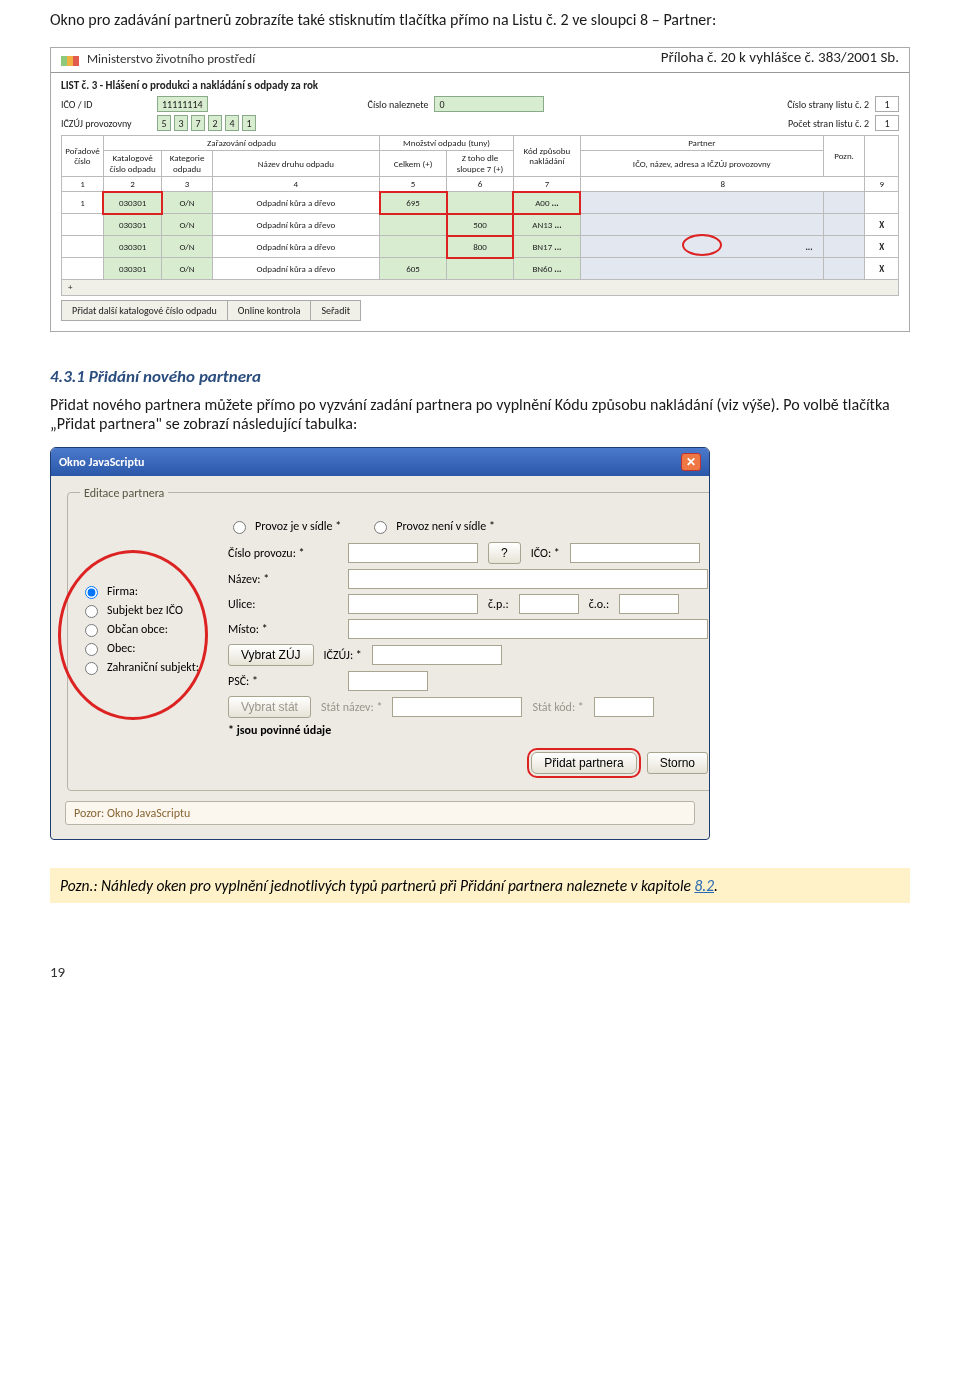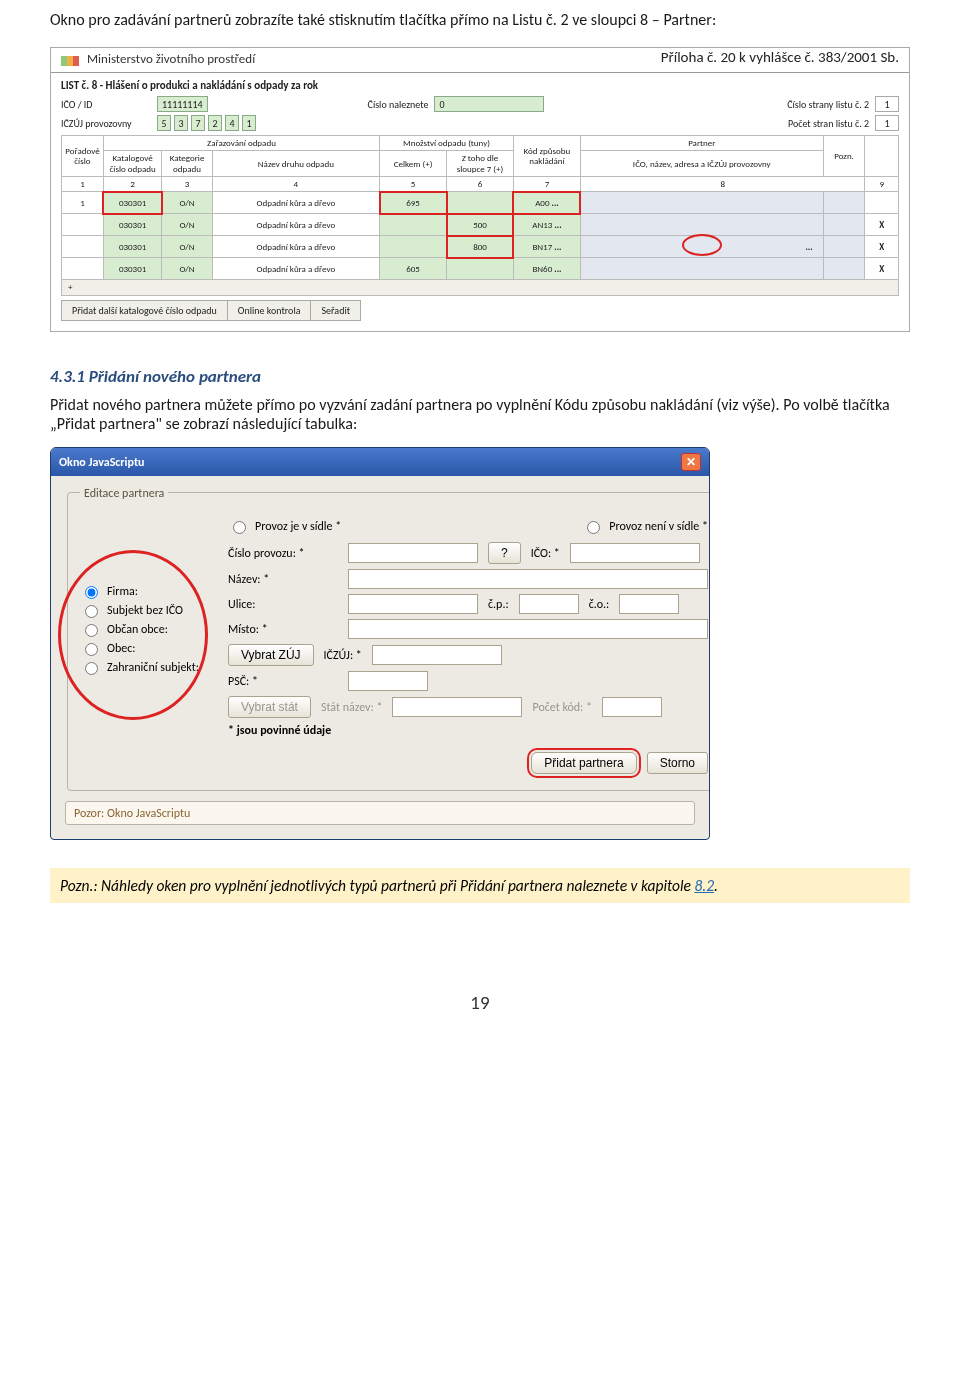--- a/index.html
+++ b/index.html
@@ -60,21 +60,21 @@
   .inp.md{width:130px}
   .inp.lg{width:280px}
   .btn2{border:1px solid #a8a490;border-radius:3px;background:linear-gradient(#fff,#e6e3d6);height:22px;padding:0 12px;font-size:12px;display:inline-flex;align-items:center}
   .greyed{color:#9a968a}
   .dlgfoot{display:flex;justify-content:flex-end;gap:10px;margin-top:10px}
   .redov2{outline:2px solid #d22;outline-offset:2px;border-radius:6px}
   .warnbar{border:1px solid #b7b3a6;border-radius:3px;background:#fcf7ee;color:#886635;padding:4px 8px;margin-top:10px;font-size:12px}
   
   .note{background:#fff2c8;padding:8px 10px;font-style:italic;font-size:15.5px;margin-top:28px}
   .note .lk{color:#2a6bb3;text-decoration:underline;font-style:italic}
-  .pgnum{text-align:center;color:#333;font-size:19px;margin-top:88px}
+  .pgnum{color:#333;font-size:15px;margin-top:60px}
 </style>
 </head>
 <body>
 
 <div class="page">
 
   <p class="intro">Okno pro zadávání partnerů zobrazíte také stisknutím tlačítka přímo na Listu č. 2 ve sloupci 8 – Partner:</p>
 
   <div class="shot1">
     <div class="topbar">
@@ -82,21 +82,21 @@
         <span class="flag">
           <span style="background:#8fc97b"></span>
             <span style="background:#f2b243"></span>
             <span style="background:#e15b4f"></span>
         </span>
         <span>Ministerstvo životního prostředí</span>
       </div>
       <div class="right">Příloha č. 20 k vyhlášce č. 383/2001 Sb.</div>
     </div>
     <div class="hdr">
-      <div class="title">LIST č. 8 - Hlášení o produkci a nakládání s odpady za rok</div>
+      <div class="title">LIST č. 3 - Hlášení o produkci a nakládání s odpady za rok</div>
       <div class="hdrow">
         <span class="pair">
             <span class="lbl">IČO / ID</span>
           <span class="numbox">11111114</span>
           </span>
         <span class="pair" style="margin-left:140px">
             <span>Číslo naleznete</span>
           <span class="numbox" style="min-width:110px">0</span>
           </span>
         <span class="pair" style="margin-left:auto">
@@ -261,21 +261,21 @@
                   <input type="radio" name="ptype" style="">
                   <span>Obec:</span>
                 </label>
                 <label class="radio-l">
                   <input type="radio" name="ptype" style="">
                   <span>Zahraniční subjekt:</span>
                 </label>
               </div>
           </div>
           <div class="rightcol">
-            <div class="frow" style="justify-content:space-between;gap:28px;margin-left:0">
+            <div class="frow" style="justify-content:flex-start;gap:28px;margin-left:0">
               <label class="radio-l">
                   <input type="radio" style="">
                   <span>Provoz je v sídle *</span>
                 </label>
               <label class="radio-l">
                   <input type="radio" style="">
                   <span>Provoz není v sídle *</span>
                 </label>
             </div>
             <div class="frow">
@@ -307,21 +307,21 @@
               <input class="inp md" style="">
             </div>
             <div class="frow">
               <span class="lbl">PSČ: *</span>
               <input class="inp sm" style="width: 80px;">
             </div>
             <div class="frow greyed">
               <button class="btn2 greyed" disabled="">Vybrat stát</button>
               <span>Stát název: *</span>
               <input class="inp md greyed" disabled="" style="">
-              <span>Počet kód: *</span>
+              <span>Stát kód: *</span>
               <input class="inp sm greyed" disabled="" style="">
             </div>
             <div class="frow">
                 <b>* jsou povinné údaje</b>
               </div>
           </div>
         </div>
         <div class="dlgfoot">
           <button class="btn2 redov2">Přidat partnera</button>
           <button class="btn2">Storno</button>

